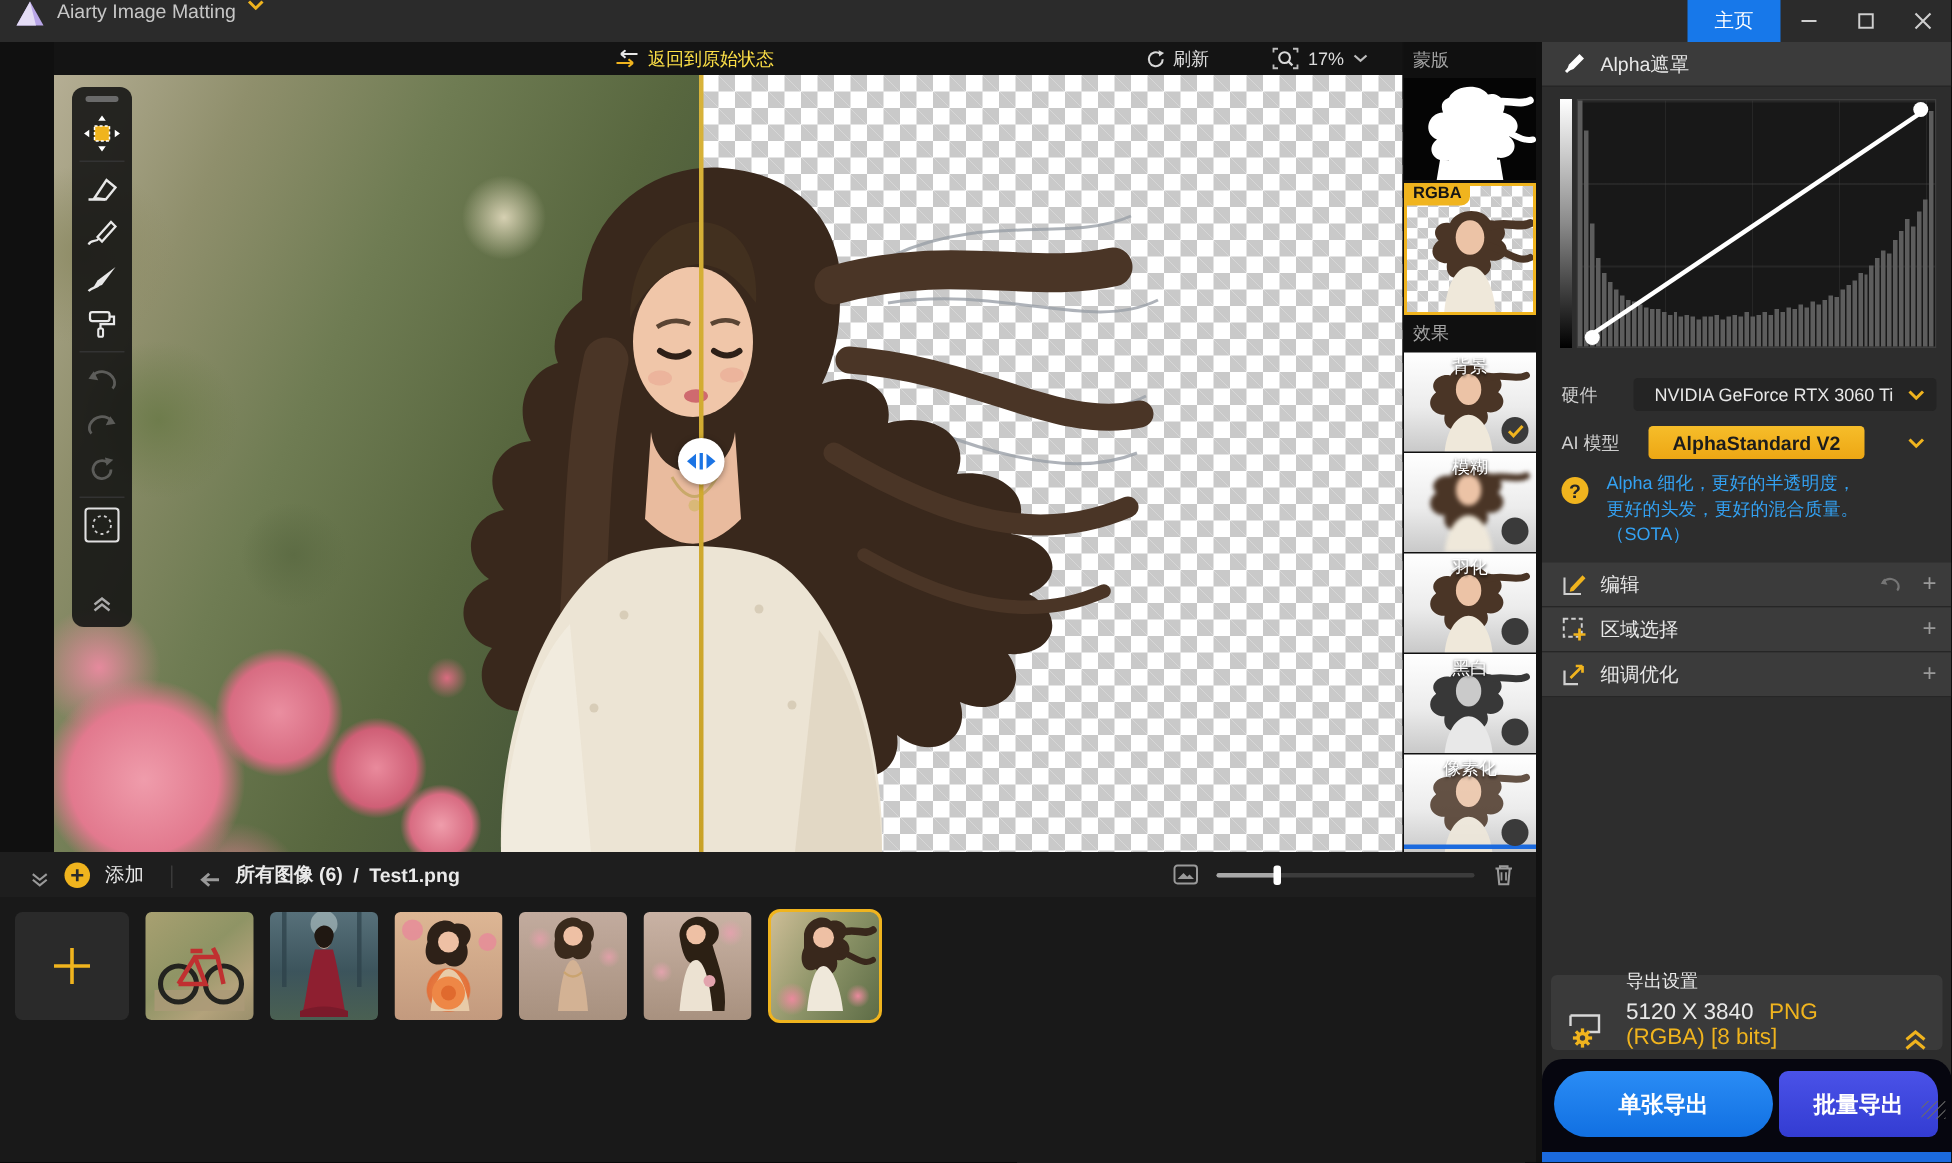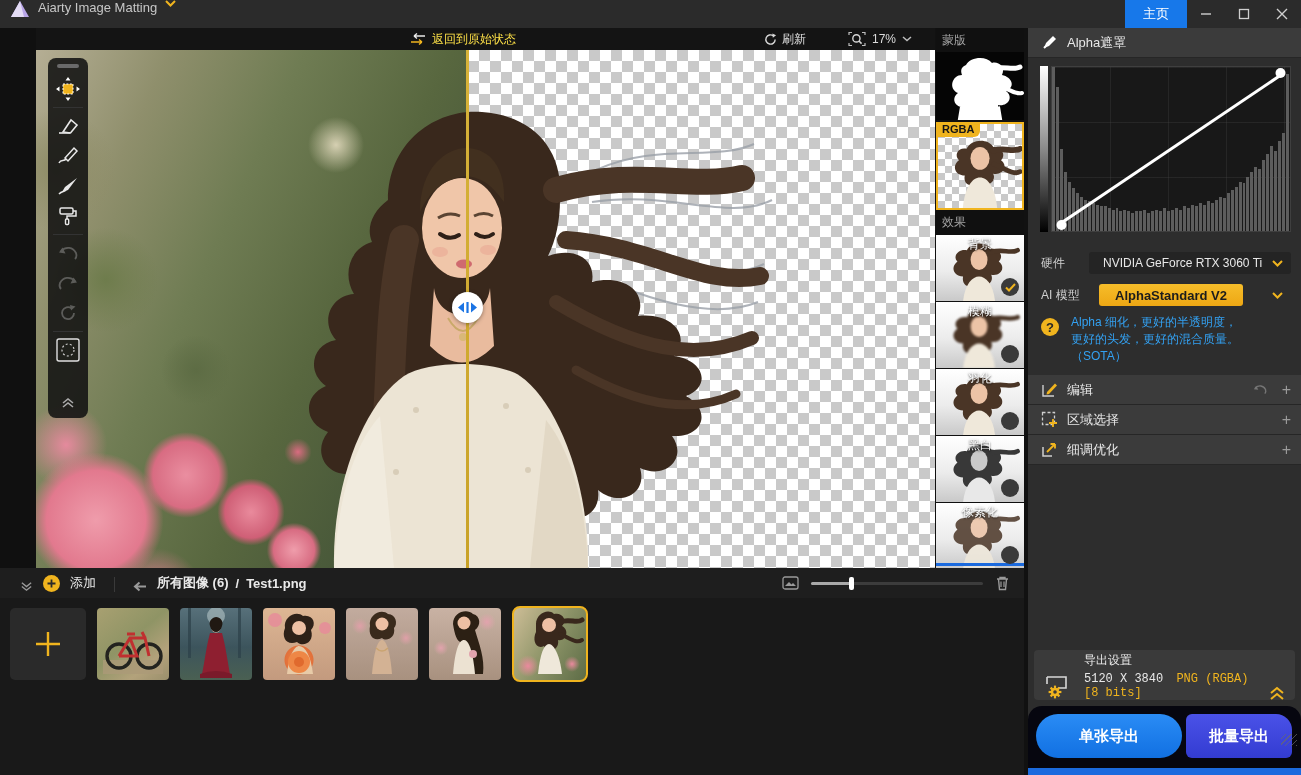--- a/index.html
+++ b/index.html
@@ -93,21 +93,21 @@
   .dd .dd-chev { position:absolute; right:8px; }
   .model-pill { height:22px; background:linear-gradient(#f6bd2a,#eda714); color:#1c1c1c; font-weight:bold; font-size:13px; border-radius:3px; display:flex; align-items:center; justify-content:center; padding:0 16px; cursor:pointer; }
   .hint-row { display:flex; margin:8px 10px 10px 13px; gap:12px; }
   .q-circle { width:18px; height:18px; flex:none; border-radius:50%; background:#f0b41e; color:#272727; font-weight:bold; font-size:13px; display:flex; align-items:center; justify-content:center; margin-top:4px; cursor:pointer; }
   .hint-text { color:#33a1f2; font-size:12px; line-height:17px; }
   .hint-link { cursor:pointer; }
 
   .export-box { position:absolute; left:6px; top:622px; width:261px; height:50px; background:#3a3a3a; border-radius:4px; display:flex; align-items:flex-end; padding:0 10px; gap:12px; }
   .export-texts { flex:1; }
   .export-title { color:#eaeaea; font-size:12px; }
-  .export-sub { font-size:12px; margin-top:3px;font-family:Liberation Mono, monospace; }
+  .export-sub { font-size:15px; margin-top:3px; }
   .export-res { color:#e8e8e8; }
   .export-fmt { color:#f0b41e; margin-left:6px; }
   .btn-dock { position:absolute; left:0; top:678px; width:273px; height:74px; background:#06060f; border-radius:14px 14px 0 0; }
   .btn-single { position:absolute; left:8px; top:8px; width:146px; height:44px; border-radius:22px; background:linear-gradient(#2a8cf5,#1170e2); color:#fff; font-size:15px; font-weight:bold; display:flex; align-items:center; justify-content:center; cursor:pointer; }
   .btn-batch { position:absolute; left:158px; top:8px; width:106px; height:44px; border-radius:6px 16px 6px 6px; background:linear-gradient(#4a52e8,#333cd2); color:#fff; font-size:15px; font-weight:bold; display:flex; align-items:center; justify-content:center; cursor:pointer; }
   .panel-grip { position:absolute; right:4px; bottom:34px; width:16px; height:12px;
     background:repeating-linear-gradient(135deg,transparent 0 3px,#6a6a6a 3px 4px); opacity:.7; }
   .panel-blue-bar { position:absolute; left:0; bottom:0; width:273px; height:7px; background:#1b6ade; }
 
   

